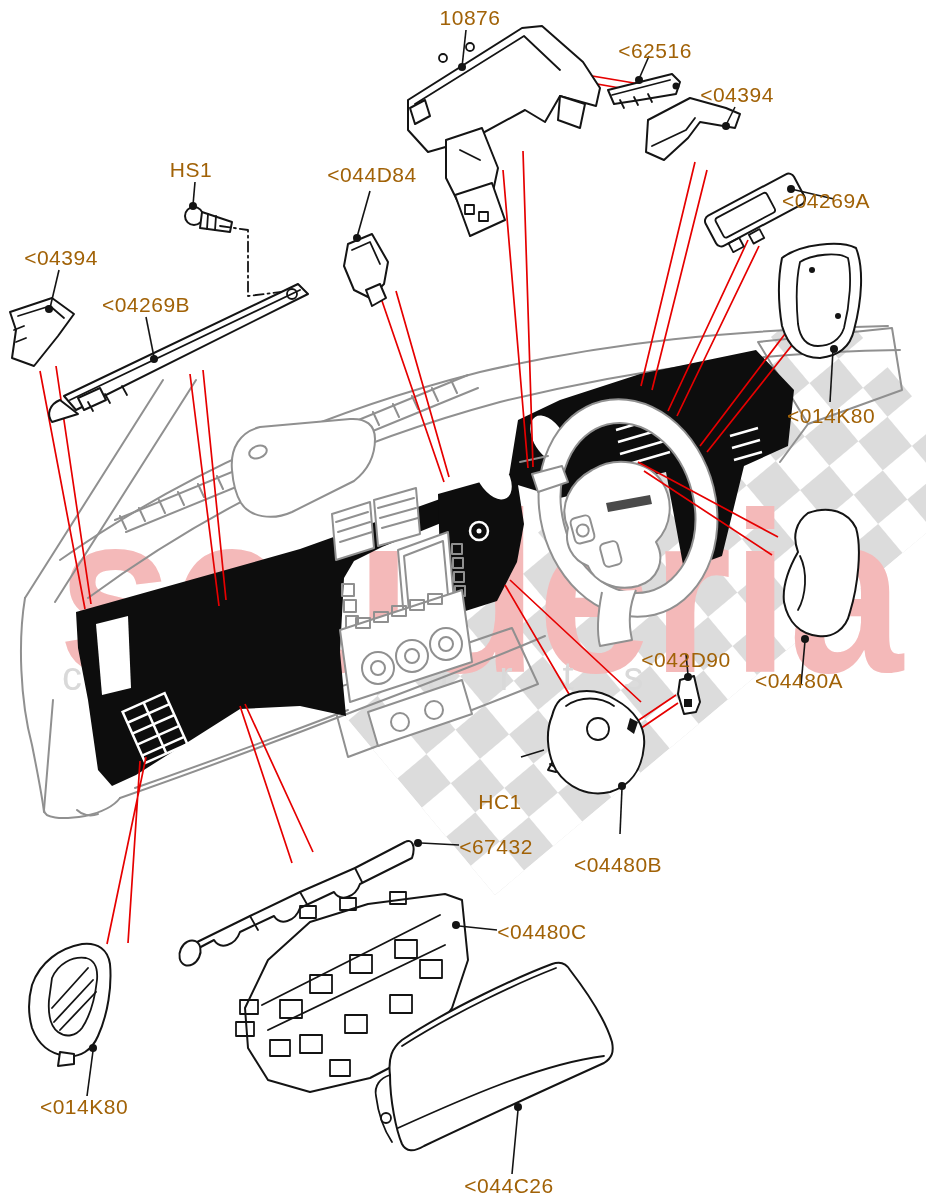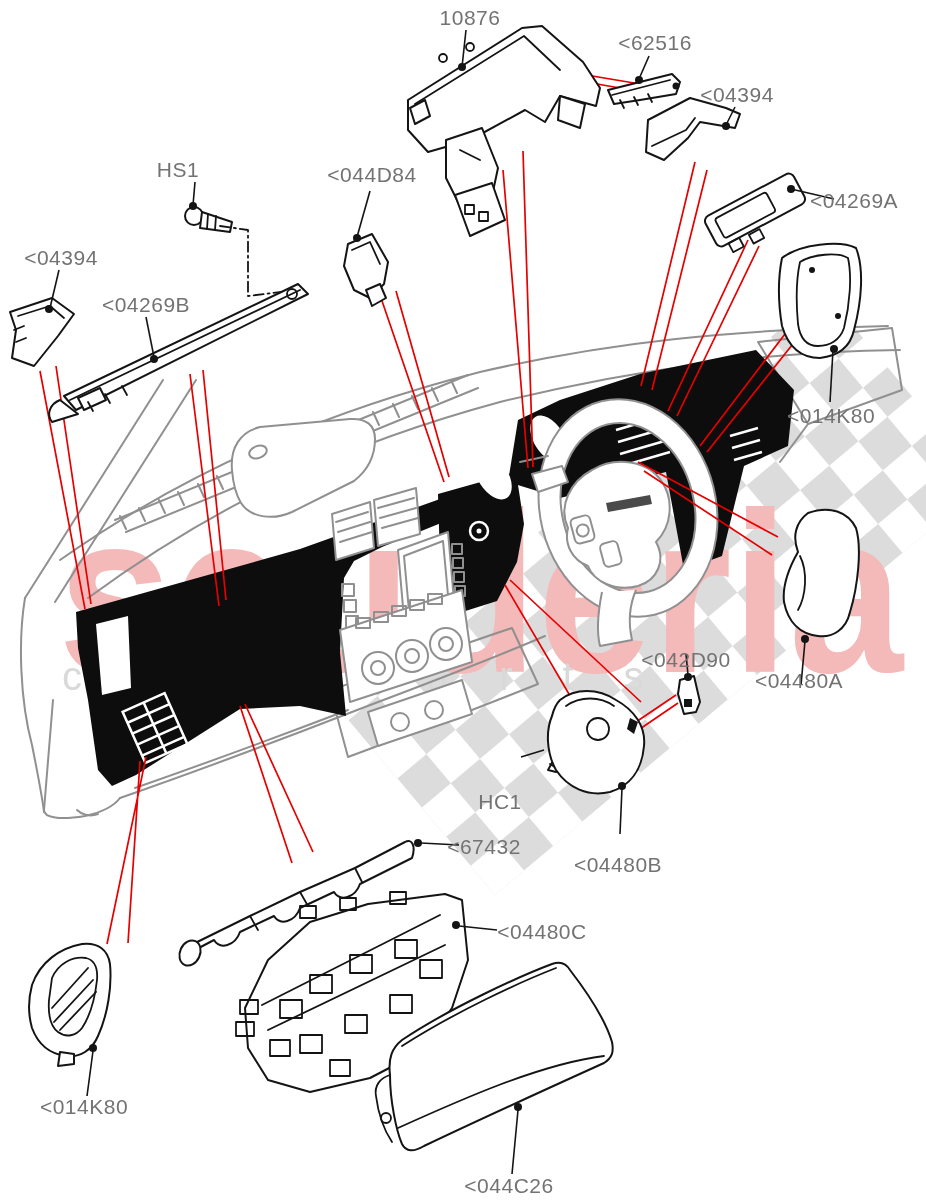--- a/index.html
+++ b/index.html
@@ -1,19 +1,19 @@
 <!DOCTYPE html>
 <html><head>
 <meta charset="utf-8">
 <style>
   html,body{margin:0;padding:0;background:#ffffff;}
   .stage{position:relative;width:926px;height:1200px;background:#ffffff;overflow:hidden;
          font-family:"Liberation Sans",sans-serif;}
   .stage svg{position:absolute;left:0;top:0;}
-  .lbl{position:absolute;transform:translate(-50%,-50%);color:#737373;font-size:21px;
+  .lbl{position:absolute;transform:translate(-50%,-50%);color:#a16207;font-size:21px;
        line-height:1;white-space:nowrap;cursor:pointer;letter-spacing:0.5px;}
   .wm-brand{font-size:228px;font-weight:bold;fill:#f4b9b9;
             font-family:"Liberation Sans",sans-serif;}
   .wm-tag{font-size:40px;fill:#d9d9d9;letter-spacing:50px;word-spacing:26px;
           font-family:"Liberation Sans",sans-serif;}
   .g{stroke:#909090;stroke-width:2;fill:none;stroke-linecap:round;stroke-linejoin:round;}
   .gw{stroke:#909090;stroke-width:2;fill:#ffffff;stroke-linejoin:round;}
   .blk{fill:#0d0d0d;stroke:none;}
   .wln{stroke:#ffffff;stroke-width:2.5;fill:none;}
   .red{stroke:#e60000;stroke-width:1.7;fill:none;}
@@ -295,30 +295,30 @@
     <path class="ldr" d="M459,926 L497,930"></path>
         <circle class="dot" cx="456" cy="925" r="4"></circle>
     <path class="ldr" d="M518,1110 L512,1174"></path>
         <circle class="dot" cx="518" cy="1107" r="4"></circle>
     <path class="ldr" d="M93,1051 L87,1096"></path>
         <circle class="dot" cx="93" cy="1048" r="4"></circle>
   </g>
 </svg>
 
 <div class="lbl" style="left:470px;top:17px">10876</div>
-<div class="lbl" style="left:655px;top:42px">&lt;62516</div>
+<div class="lbl" style="left:655px;top:50px">&lt;62516</div>
 <div class="lbl" style="left:737px;top:94px">&lt;04394</div>
-<div class="lbl" style="left:854px;top:200px">&lt;04269A</div>
-<div class="lbl" style="left:178px;top:169px">HS1</div>
+<div class="lbl" style="left:826px;top:200px">&lt;04269A</div>
+<div class="lbl" style="left:191px;top:169px">HS1</div>
 <div class="lbl" style="left:372px;top:174px">&lt;044D84</div>
 <div class="lbl" style="left:61px;top:257px">&lt;04394</div>
 <div class="lbl" style="left:146px;top:304px">&lt;04269B</div>
 <div class="lbl" style="left:831px;top:415px">&lt;014K80</div>
 <div class="lbl" style="left:686px;top:659px">&lt;042D90</div>
 <div class="lbl" style="left:799px;top:680px">&lt;04480A</div>
 <div class="lbl" style="left:500px;top:801px">HC1</div>
-<div class="lbl" style="left:484px;top:846px">&lt;67432</div>
+<div class="lbl" style="left:496px;top:846px">&lt;67432</div>
 <div class="lbl" style="left:618px;top:864px">&lt;04480B</div>
 <div class="lbl" style="left:542px;top:931px">&lt;04480C</div>
 <div class="lbl" style="left:509px;top:1185px">&lt;044C26</div>
 <div class="lbl" style="left:84px;top:1106px">&lt;014K80</div>
 
 </div>
 
 </body></html>

